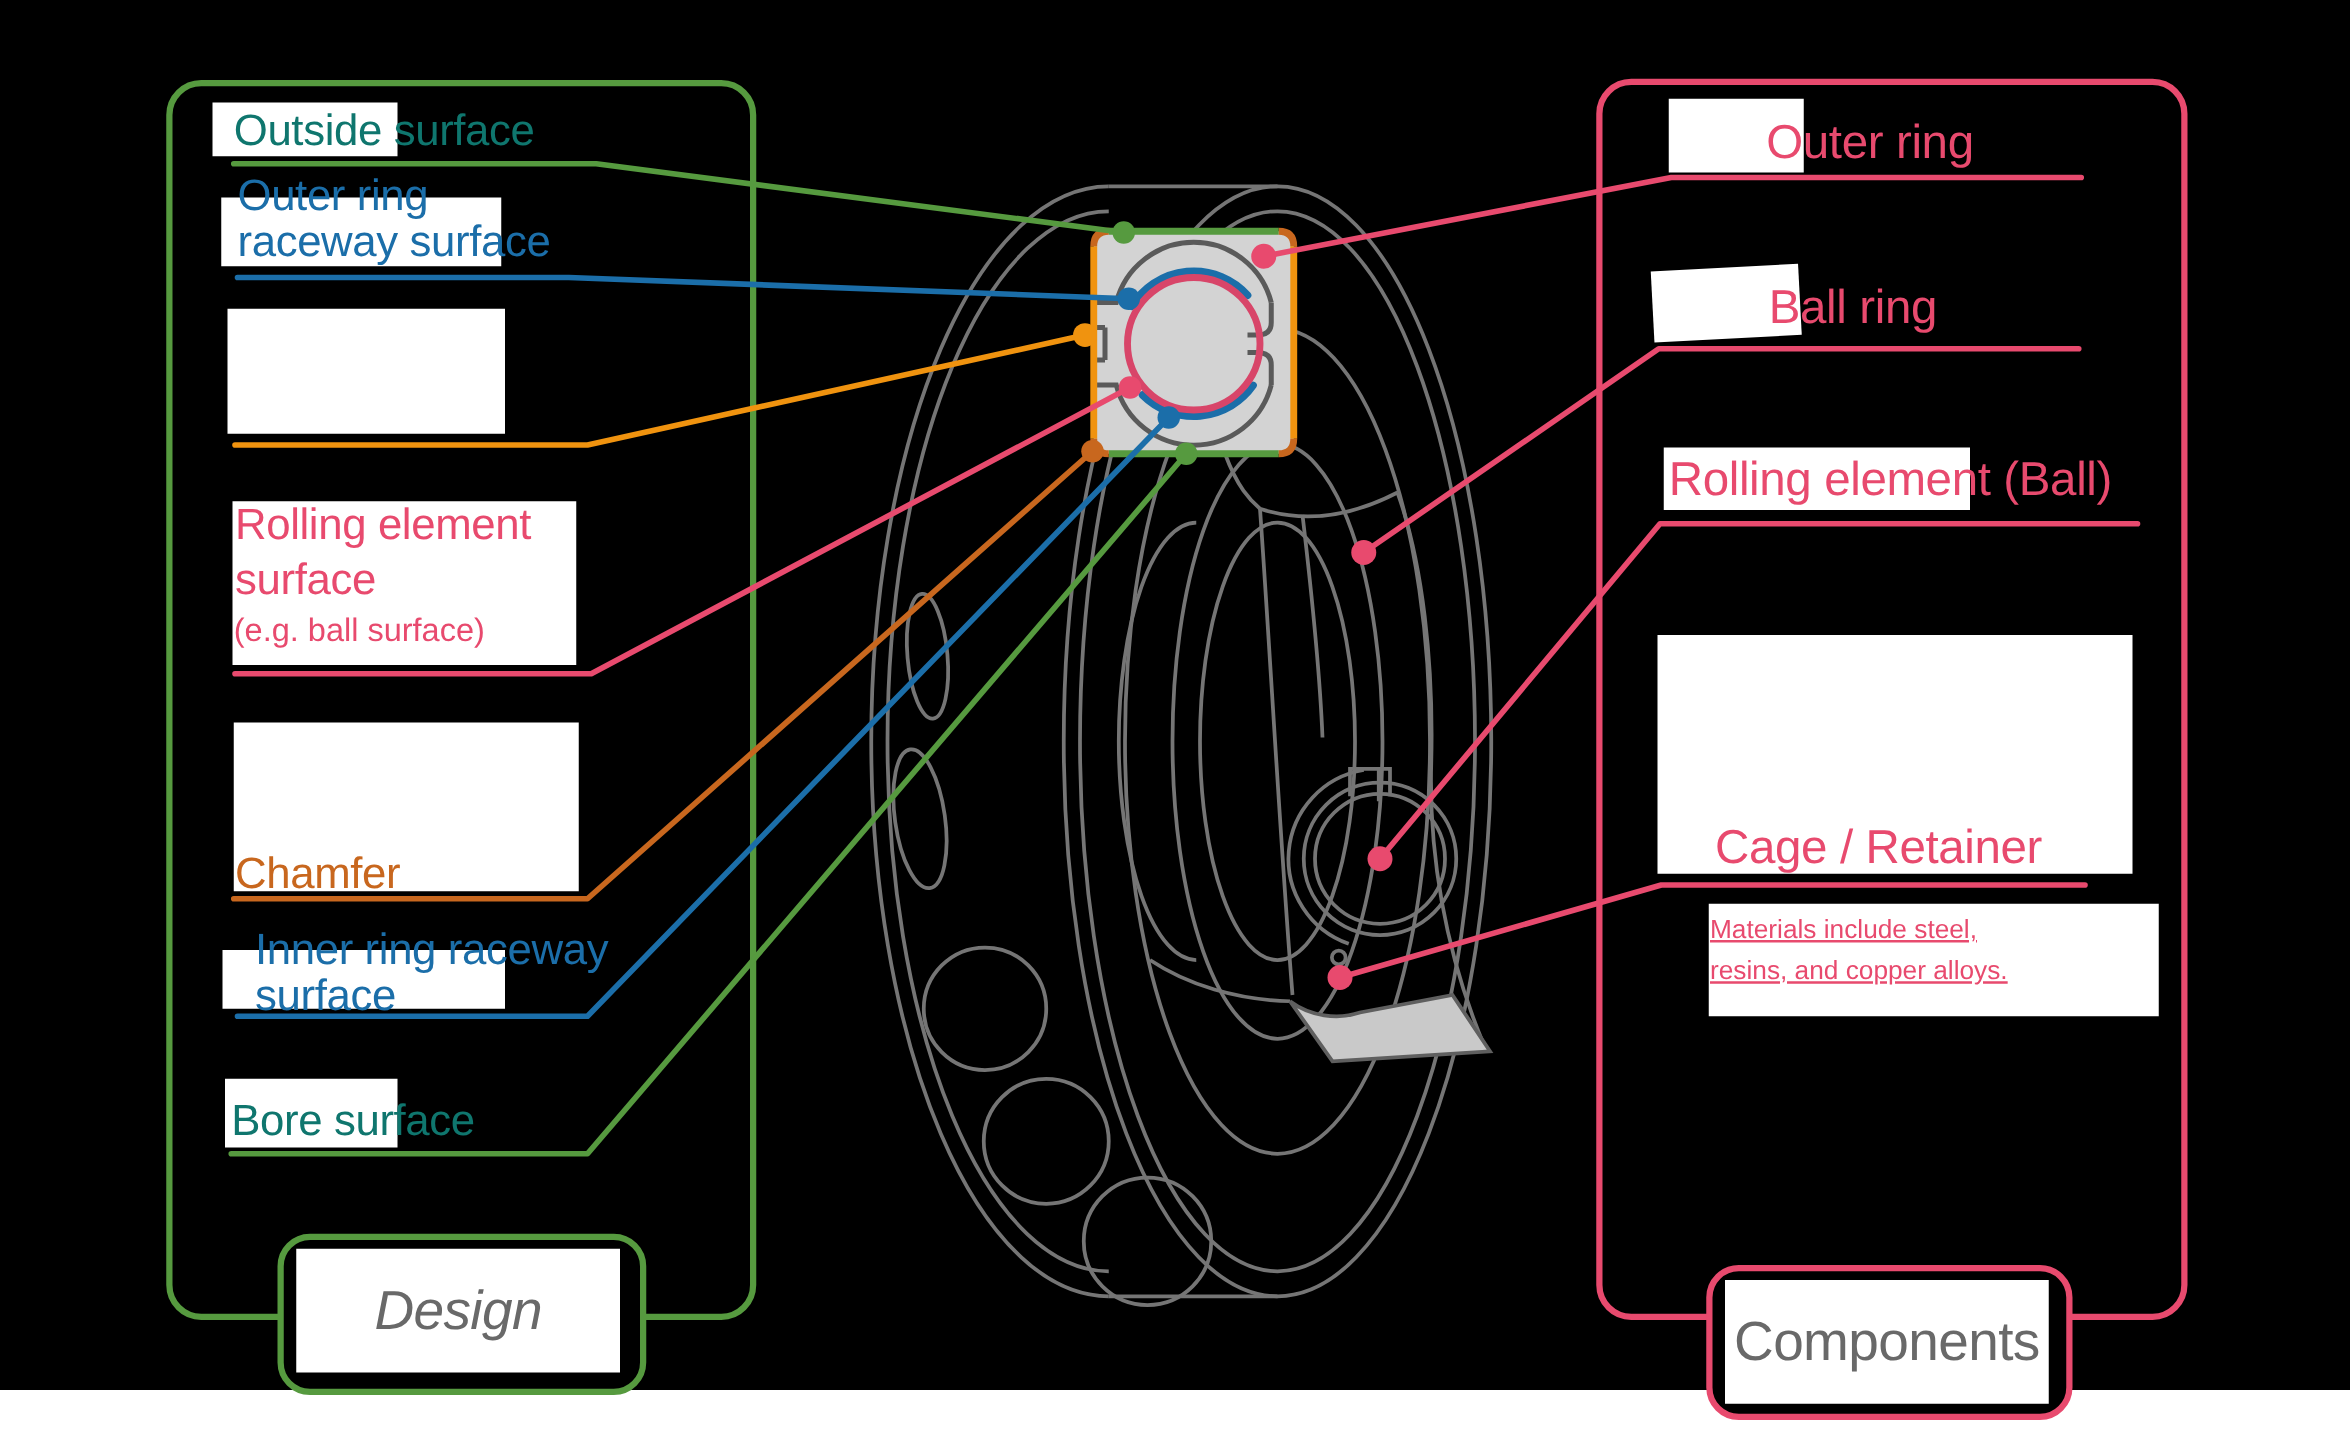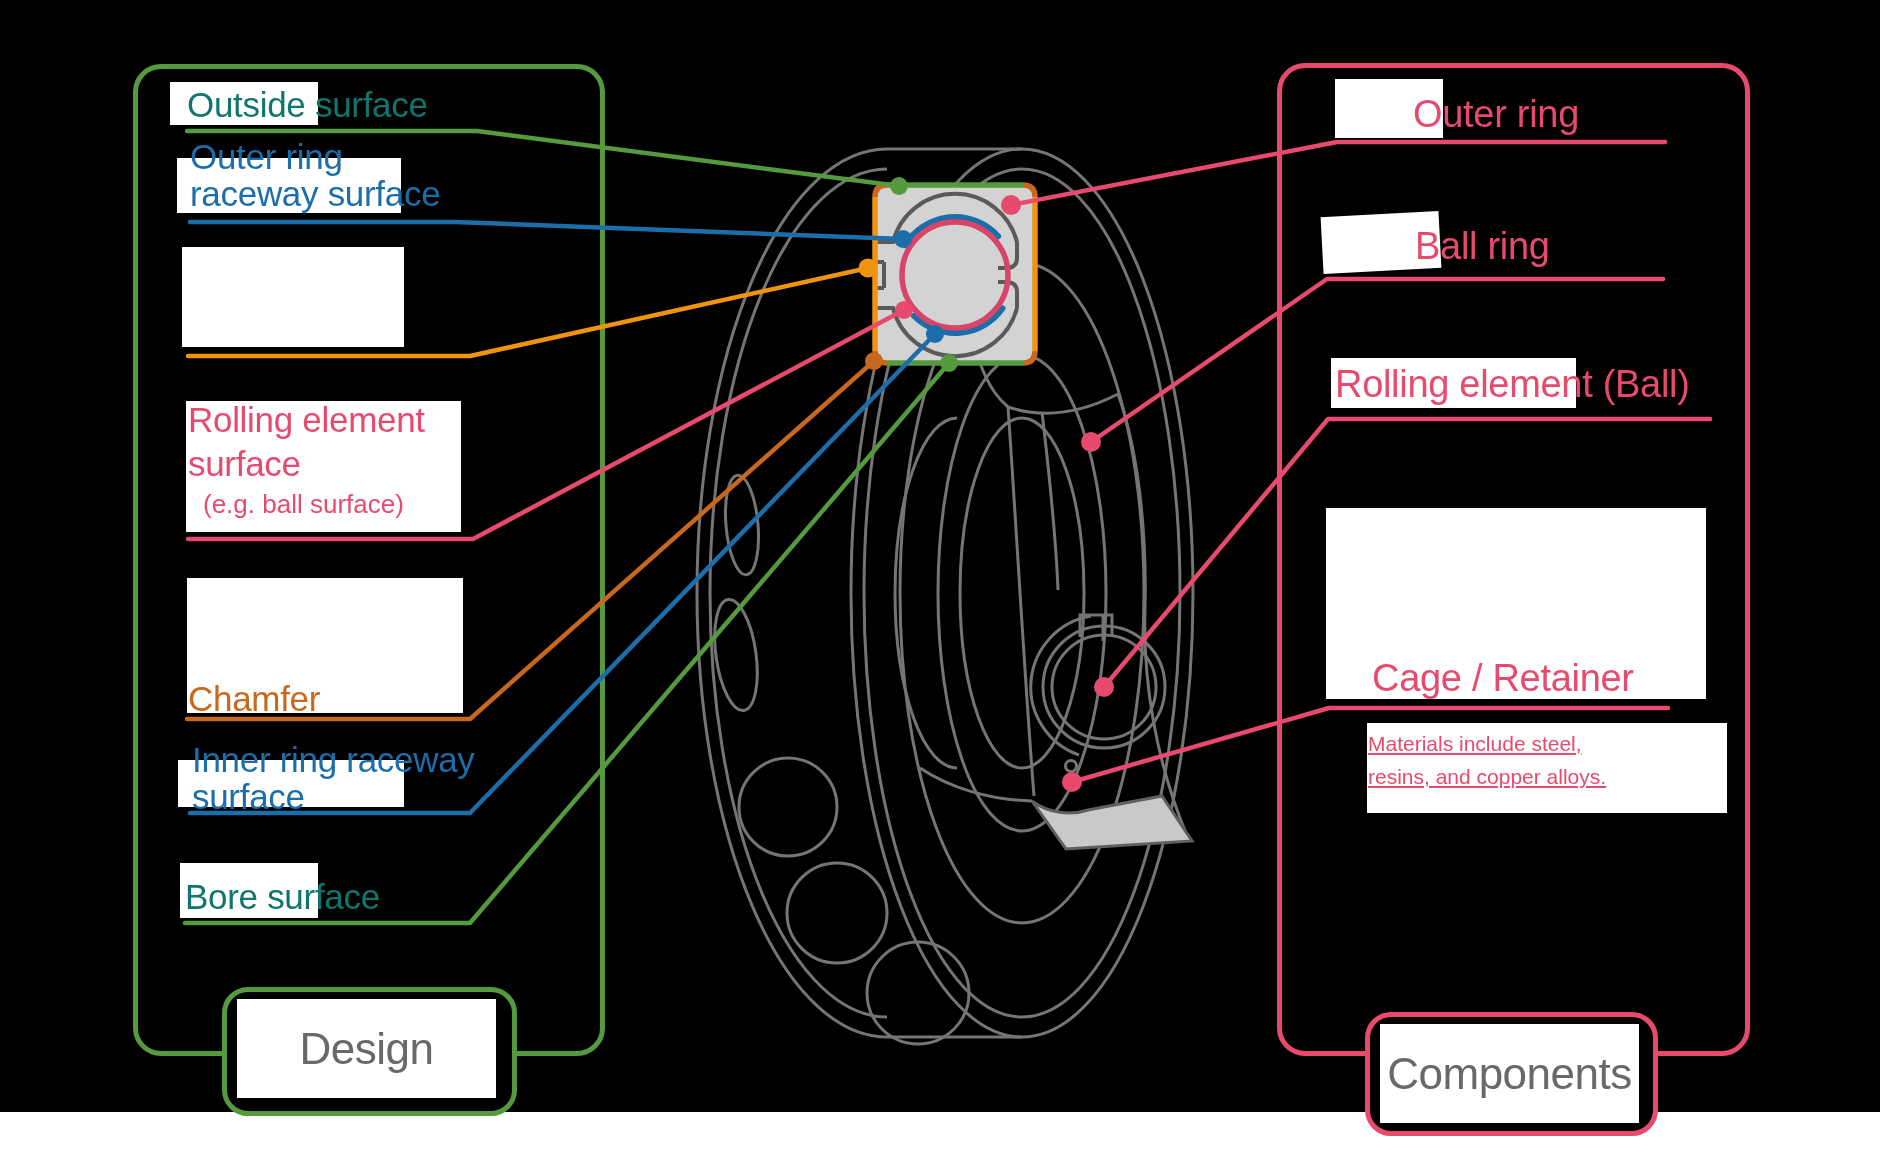--- a/index.html
+++ b/index.html
@@ -22,21 +22,21 @@
   .note{position:absolute;font-size:26px;line-height:30px;white-space:nowrap;}
   .rlbl{position:absolute;font-size:38px;line-height:40px;letter-spacing:-0.3px;white-space:nowrap;}
   .rnote{position:absolute;font-size:21px;line-height:33px;white-space:nowrap;text-decoration:underline;}
   .c-green{color:#0f766e;}
   .c-blue{color:#1b6ea9;}
   .c-orange{color:#f0930f;}
   .c-chamfer{color:#c8671e;}
   .c-pink{color:#e84a6e;}
   
   .bottom-box{position:absolute;border:5px solid;border-radius:26px;box-sizing:border-box;background:#000000;}
-  #design-box{left:222px;top:987px;width:295px;height:129px;border-color:#569a3f;}
+  #design-box{left:222px;top:987px;width:295px;height:129px;border-color:#569a3f;font-style:italic;}
   #components-box{left:1365px;top:988px;width:293px;height:124px;border-color:#e84a6e;margin-top:24px;}
   .bottom-box .inner{position:absolute;left:10px;top:7px;width:259px;height:99px;background:#ffffff;
     display:flex;align-items:center;justify-content:center;}
   .bottom-box .inner span{font-size:44px;color:#696969;letter-spacing:-0.5px;}
 </style>
 </head>
 <body>
 
 <div id="canvas">
 
@@ -147,27 +147,27 @@
     <div>Outside surface</div>
   </div>
   <div class="lbl c-blue" style="left:190px;top:138px;">
     <div>Outer ring</div>
     <div>raceway surface</div>
   </div>
   <div class="lbl wide c-pink" style="left:188px;top:398px;">
     <div>Rolling element</div>
     <div>surface</div>
   </div>
-  <div class="note c-pink" style="left:187px;top:489px;padding-left:16px;">
+  <div class="note c-pink" style="left:187px;top:489px;">
     <div>(e.g. ball surface)</div>
   </div>
   <div class="lbl c-chamfer" style="left:188px;top:680px;">
     <div>Chamfer</div>
   </div>
-  <div class="lbl c-blue" style="left:192px;top:741px;">
+  <div class="lbl c-blue" style="left:204px;top:741px;">
     <div>Inner ring raceway</div>
     <div>surface</div>
   </div>
   <div class="lbl c-green" style="left:185px;top:878px;">
     <div>Bore surface</div>
   </div>
 
   <div class="rlbl c-pink" style="left:1413px;top:94px;">
     <div>Outer ring</div>
   </div>

